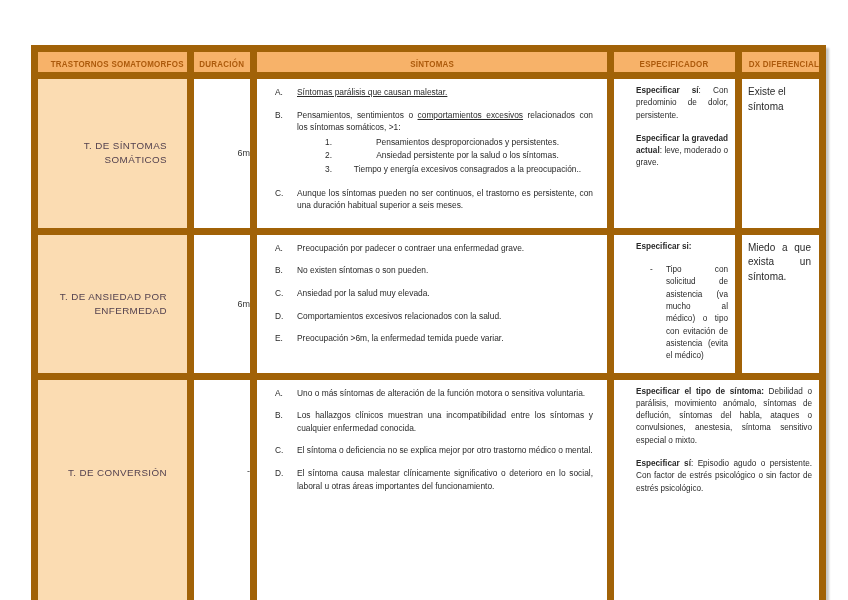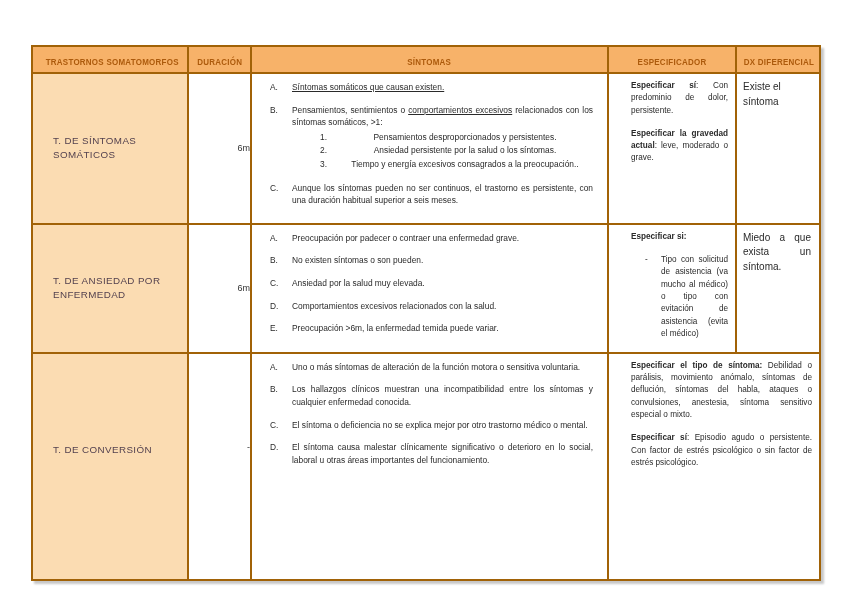--- a/index.html
+++ b/index.html
@@ -6,32 +6,32 @@
   body{
     width:848px;height:600px;overflow:hidden;background:#ffffff;
     font-family:"Liberation Sans", sans-serif;color:#2a2a2a;
   }
   .tbl-wrap{position:absolute;left:31px;top:45px;}
   table{
     border-collapse:collapse;table-layout:fixed;width:788px;
     box-shadow:3px 3px 2px rgba(0,0,0,0.22);
     background:#ffffff;
   }
-  th,td{border:2px solid #a16207;padding:0;}
+  th,td{border:7px solid #a16207;padding:0;}
   thead tr{height:27px;}
   th{
     background:#F7B269;text-align:center;vertical-align:middle;
     font-weight:700;
   }
   th .hd{
     display:inline-block;transform:scaleX(0.84);transform-origin:center;
     font-size:9.5px;letter-spacing:0.3px;color:#AC5A0C;white-space:nowrap;
   }
   .label-cell{
-    background:#FBDCB2;text-align:left;vertical-align:middle;
+    background:#FBDCB2;text-align:right;vertical-align:middle;
     color:#54424F;font-size:9.8px;letter-spacing:0.4px;
     padding:6px 20px;line-height:1.45;
   }
   .dur-cell{
     text-align:right;vertical-align:middle;font-size:9px;color:#333;
   }
   .pad-b{padding-bottom:38px;margin-left:15px;}
   .sym-cell{vertical-align:top;padding:7px 14px 6px 18px;}
   .spec-cell{vertical-align:top;padding:6px 7px 6px 22px;}
   .dx-cell{vertical-align:top;padding:6px 8px 6px 6px;font-size:10px;line-height:1.45;}
@@ -74,21 +74,21 @@
         <th><span class="hd">DX DIFERENCIAL</span></th>
       </tr>
     </thead>
     <tbody>
       <tr style="height:136px">
         <td class="label-cell">T. DE SÍNTOMAS SOMÁTICOS</td>
         <td class="dur-cell">6m</td>
         <td class="sym-cell">
             <div class="li">
               <span class="mk">A.</span>
-              <span class="tx"><span class="u">Síntomas somáticos que causan existen.</span></span>
+              <span class="tx"><span class="u">Síntomas parálisis que causan malestar.</span></span>
             </div>
             <div class="li">
               <span class="mk">B.</span>
               <span class="tx"><span>Pensamientos, sentimientos o </span><span class="u">comportamientos excesivos</span><span> relacionados con los síntomas somáticos, &gt;1:</span><div class="sub">
                   <div class="sli">
                     <span class="smk">1.</span>
                     <span class="stx">Pensamientos desproporcionados y persistentes.</span>
                   </div>
                   <div class="sli">
                     <span class="smk">2.</span>

